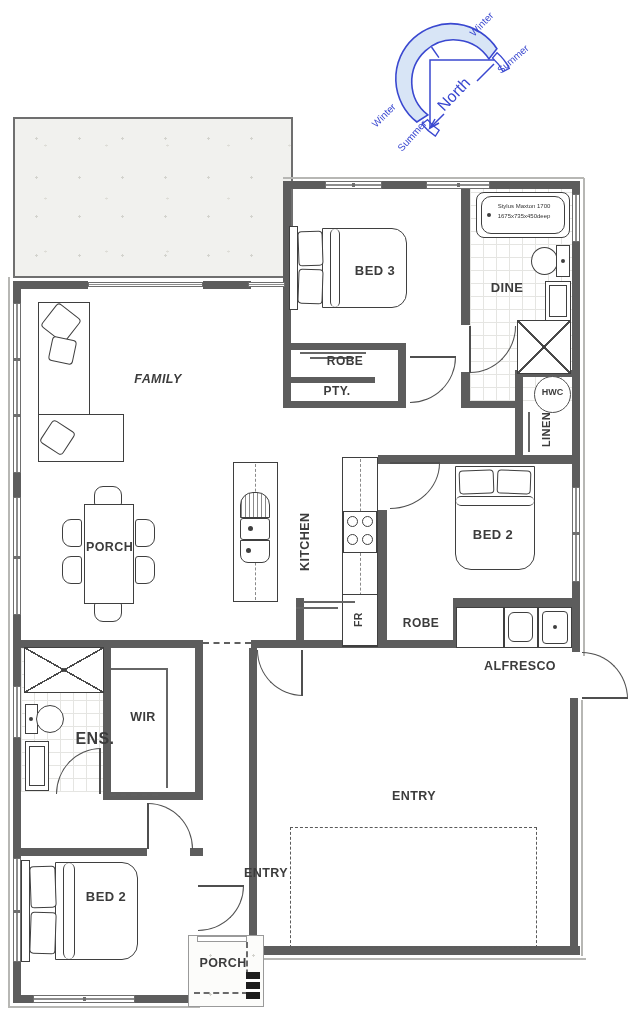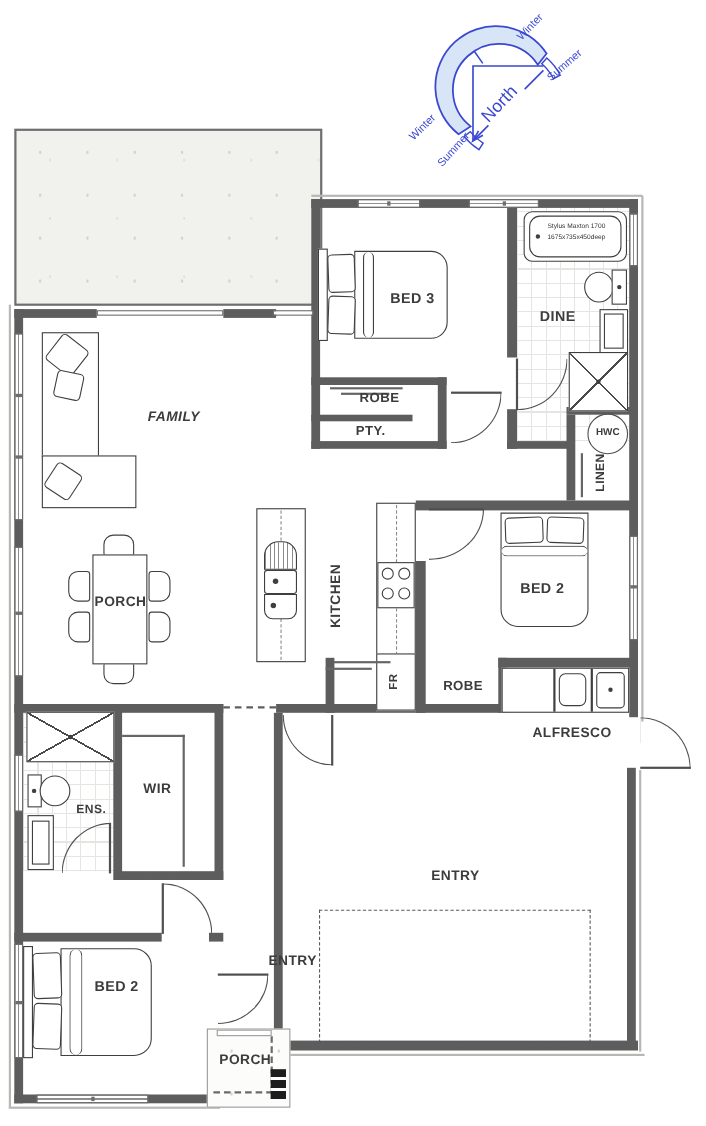--- a/index.html
+++ b/index.html
@@ -232,21 +232,21 @@
   <div class="lbl big" style="left:340px;top:263px;width:70px;">BED 3</div>
   <div class="lbl" style="left:314px;top:354px;width:62px;font-size:12px;">ROBE</div>
   <div class="lbl" style="left:312px;top:384px;width:50px;font-size:12px;">PTY.</div>
   <div class="lbl big" style="left:478px;top:280px;width:58px;">DINE</div>
   <div class="lbl" style="left:120px;top:372px;width:76px;font-style:italic;">FAMILY</div>
   <div class="vlbl" style="left:298px;top:503px;width:18px;height:78px;">KITCHEN</div>
   <div class="lbl big" style="left:458px;top:527px;width:70px;">BED 2</div>
   <div class="lbl" style="left:86px;top:540px;width:46px;">PORCH</div>
   <div class="lbl" style="left:392px;top:616px;width:58px;font-size:12px;">ROBE</div>
   <div class="lbl" style="left:482px;top:659px;width:76px;">ALFRESCO</div>
-  <div class="lbl" style="left:60px;top:730px;width:46px;font-size:11px;">ENS.</div>
+  <div class="lbl" style="left:72px;top:730px;width:46px;font-size:16px;">ENS.</div>
   <div class="lbl" style="left:122px;top:710px;width:42px;">WIR</div>
   <div class="lbl" style="left:380px;top:789px;width:68px;">ENTRY</div>
   <div class="lbl big" style="left:76px;top:889px;width:60px;">BED 2</div>
   <div class="lbl" style="left:194px;top:866px;width:56px;margin-left:44px;">ENTRY</div>
   <div class="lbl" style="left:192px;top:956px;width:62px;">PORCH</div>
 
   <svg style="left:384px;top:4px;" width="182" height="150" viewBox="0 0 182 150">
     <path d="M112.9 44.7 A55 55 0 1 0 32.9 118.0 L43.8 110.9 A42 42 0 1 1 104.9 54.9 Z" fill="#d8e5f6" stroke="#3a48d0" stroke-width="1.6"></path>
     <line x1="47.5" y1="43.0" x2="54.9" y2="53.6" stroke="#3a48d0" stroke-width="1.4"></line>
     <path d="M113.1 48.7 A52 52 0 0 1 125.3 64.4 L119.1 67.6 A45 45 0 0 0 108.5 54.0 Z" fill="#fff" stroke="#3a48d0" stroke-width="1.3"></path>

